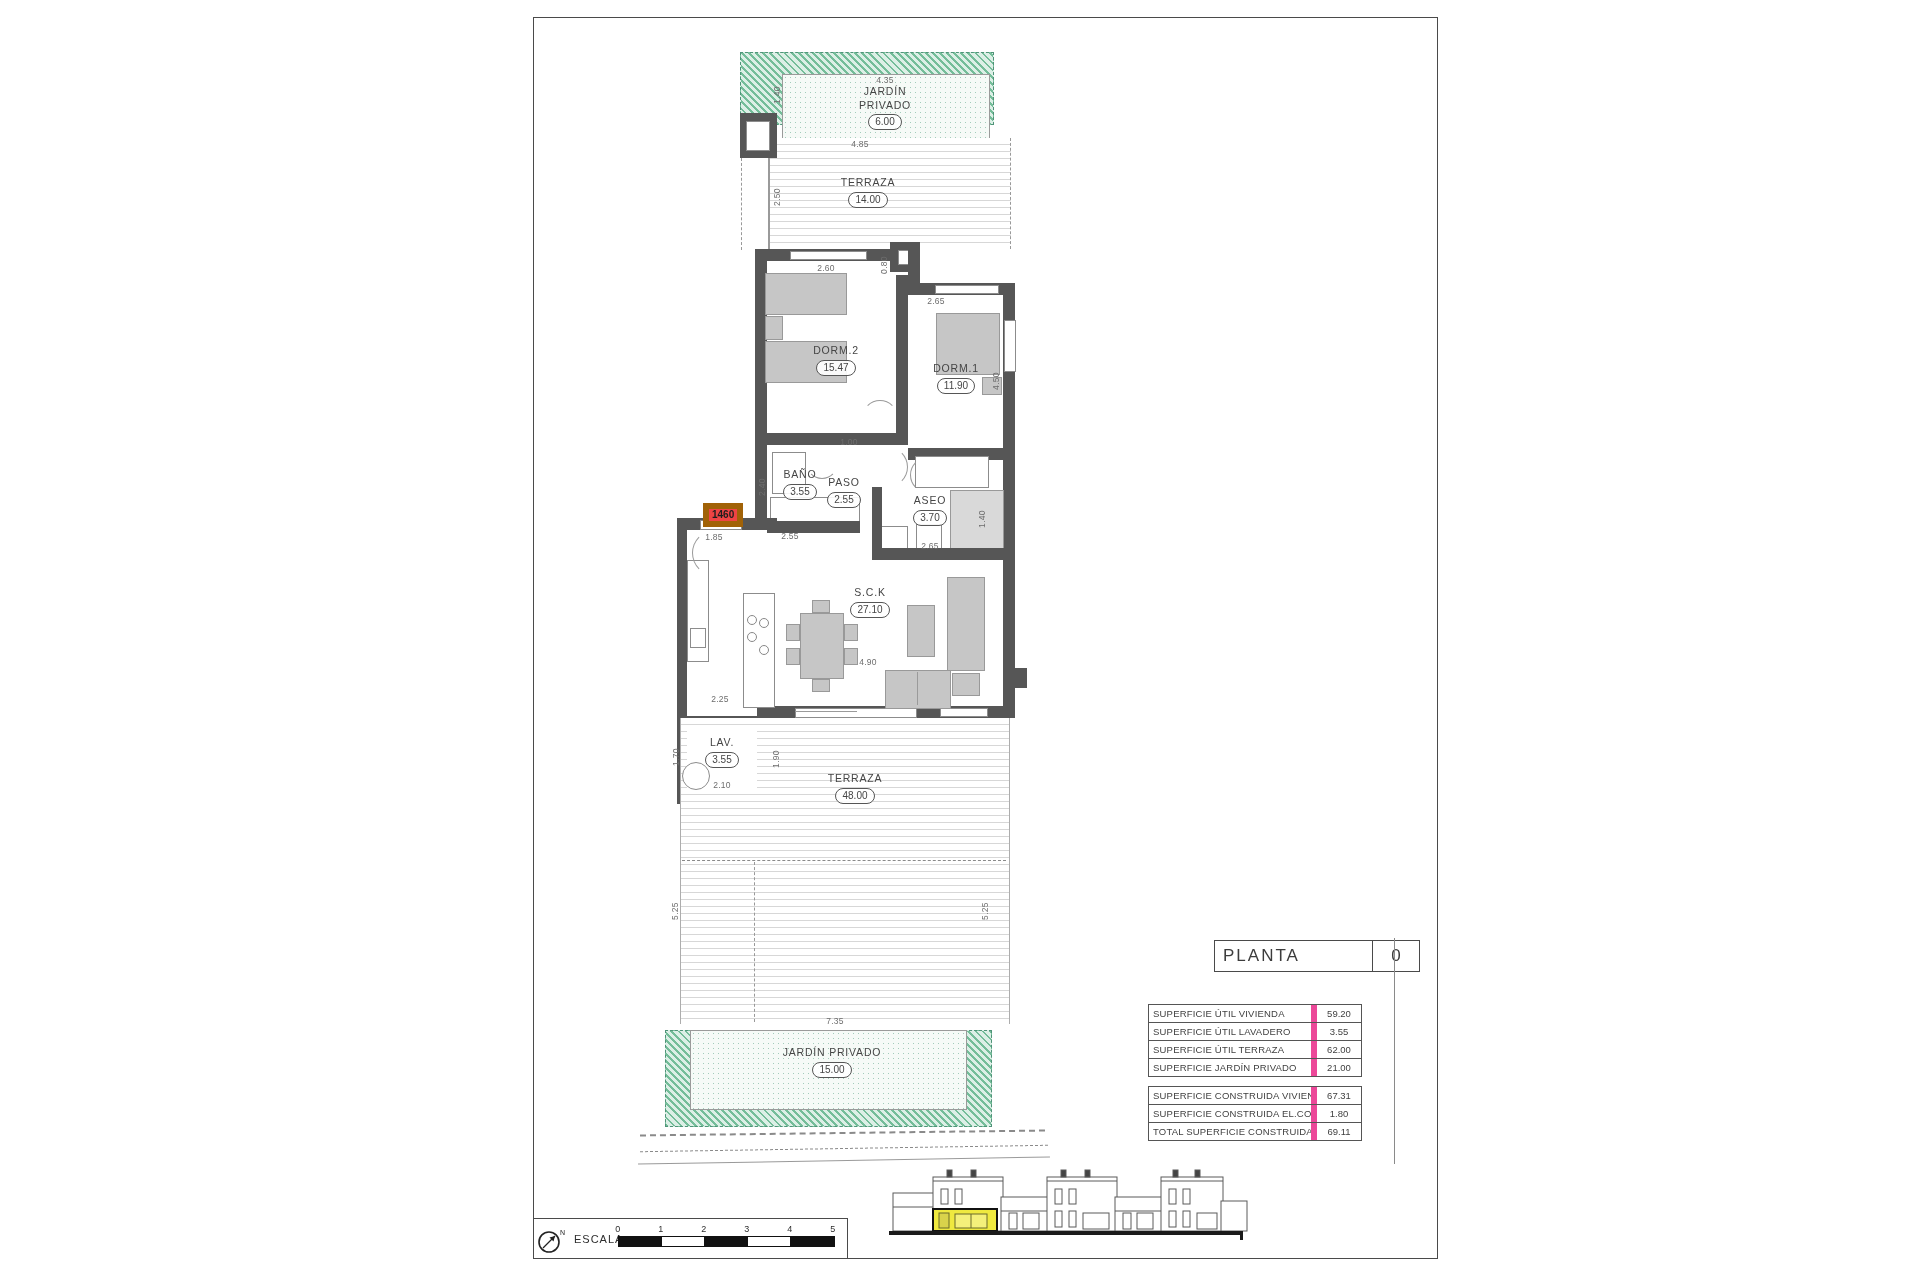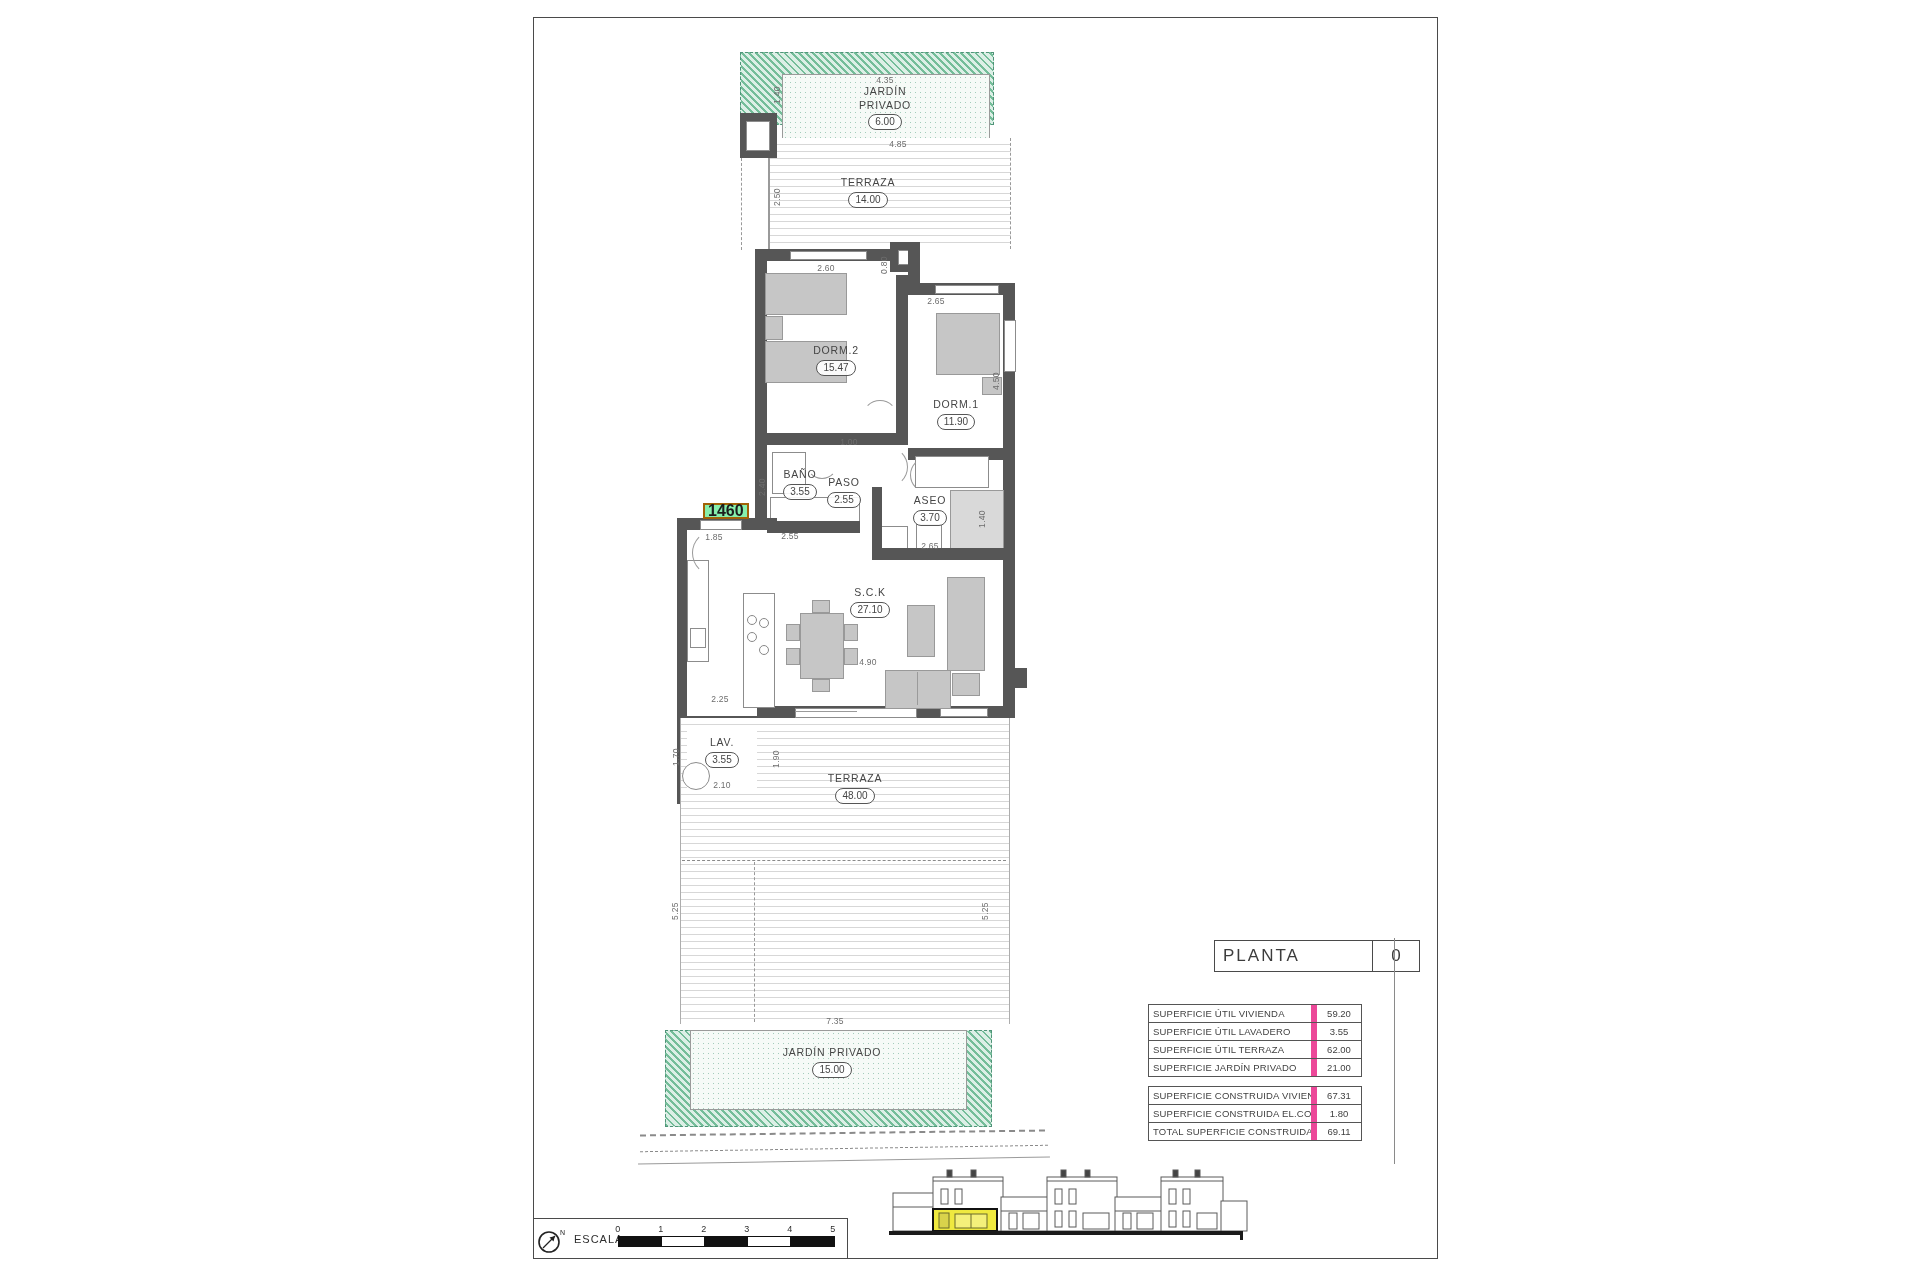--- a/index.html
+++ b/index.html
@@ -16,21 +16,21 @@
   .wall{background:#565656;}
   .win{background:#fff;border:1px solid #8c8c8c;}
   .furn{background:#c6c6c6;border:1px solid #999;}
   .fixture{background:#fff;border:1px solid #8c8c8c;}
   .room-label{font-size:10.5px;letter-spacing:.8px;color:#454545;text-align:center;line-height:1.3;}
   .stack{display:flex;flex-direction:column;align-items:center;gap:2px;}
   .pill{font-size:10px;color:#454545;border:1px solid #565656;border-radius:8px;
         padding:0 6px;background:rgba(255,255,255,.9);line-height:14px;}
   .dim{font-size:8.5px;color:#6d6d6d;letter-spacing:.3px;white-space:nowrap;text-align:center;}
   .dimv{transform:rotate(-90deg);transform-origin:center;}
-  .badge{background:#86efac;border:2px solid #a16207;font-size:16px;color:#1d1d1d;
+  .badge{background:#ef4444;border:6px solid #a16207;font-size:10px;color:#1d1d1d;
          padding:0 3px;font-weight:bold;line-height:12px;}
   .arc{border:1px solid #9a9a9a;border-radius:50%;
        border-color:transparent transparent transparent #9a9a9a;}
   .dashv{border-left:1px dashed #999;}
   .dashh{border-top:1px dashed #8a8a8a;}
   .thinline{background:#9a9a9a;}
   .watermark{opacity:.55;text-align:center;color:#9a9a9a;pointer-events:none;}
   .watermark .w1{font-family:"Liberation Serif",serif;font-size:31px;font-weight:bold;white-space:nowrap;}
   .watermark .w2{font-size:11px;letter-spacing:4px;color:#ababab;margin-top:2px;}
   .tb{display:flex;align-items:center;border:1px solid #4a4a4a;background:#fff;}
@@ -147,39 +147,39 @@
     <div class="abs dots" style="left:690px;top:1030px;width:275px;height:78px;"></div>
     <div class="abs dashh" style="left:640px;top:1132px;width:405px;height:0;transform:rotate(-0.7deg);border-top-width:2px;"></div>
     <div class="abs dashh" style="left:640px;top:1148px;width:408px;height:0;transform:rotate(-0.9deg);"></div>
     <div class="abs" style="left:638px;top:1160px;width:412px;height:1px;background:#9a9a9a;transform:rotate(-1deg);"></div>
 
     <div class="abs dim" style="left:867px;top:75px;width:36px;">4.35</div>
     <div class="abs stack" style="left:835px;top:85px;width:100px;">
       <span class="room-label" style="width:72px;">JARDÍN PRIVADO</span>
       <span class="pill">6.00</span>
     </div>
-    <div class="abs dim" style="left:880px;top:139px;width:36px;">4.85</div>
+    <div class="abs dim" style="left:842px;top:139px;width:36px;">4.85</div>
     <div class="abs dim dimv" style="left:765px;top:90px;width:24px;">1.40</div>
 
     <div class="abs stack" style="left:838px;top:176px;width:60px;">
       <span class="room-label">TERRAZA</span>
       <span class="pill">14.00</span>
     </div>
     <div class="abs dim dimv" style="left:765px;top:192px;width:24px;">2.50</div>
 
     <div class="abs dim" style="left:806px;top:263px;width:40px;">2.60</div>
     <div class="abs dim dimv" style="left:872px;top:260px;width:24px;">0.80</div>
     <div class="abs dim" style="left:916px;top:296px;width:40px;">2.65</div>
     <div class="abs dim dimv" style="left:984px;top:376px;width:24px;">4.50</div>
 
     <div class="abs stack" style="left:806px;top:344px;width:60px;">
       <span class="room-label">DORM.2</span>
       <span class="pill">15.47</span>
     </div>
-    <div class="abs stack" style="left:926px;top:362px;width:60px;margin-top:36px;">
+    <div class="abs stack" style="left:926px;top:362px;width:60px;">
       <span class="room-label">DORM.1</span>
       <span class="pill">11.90</span>
     </div>
 
     <div class="abs dim" style="left:833px;top:437px;width:32px;">1.00</div>
 
     <div class="abs stack" style="left:772px;top:468px;width:56px;">
       <span class="room-label">BAÑO</span>
       <span class="pill">3.55</span>
     </div>

